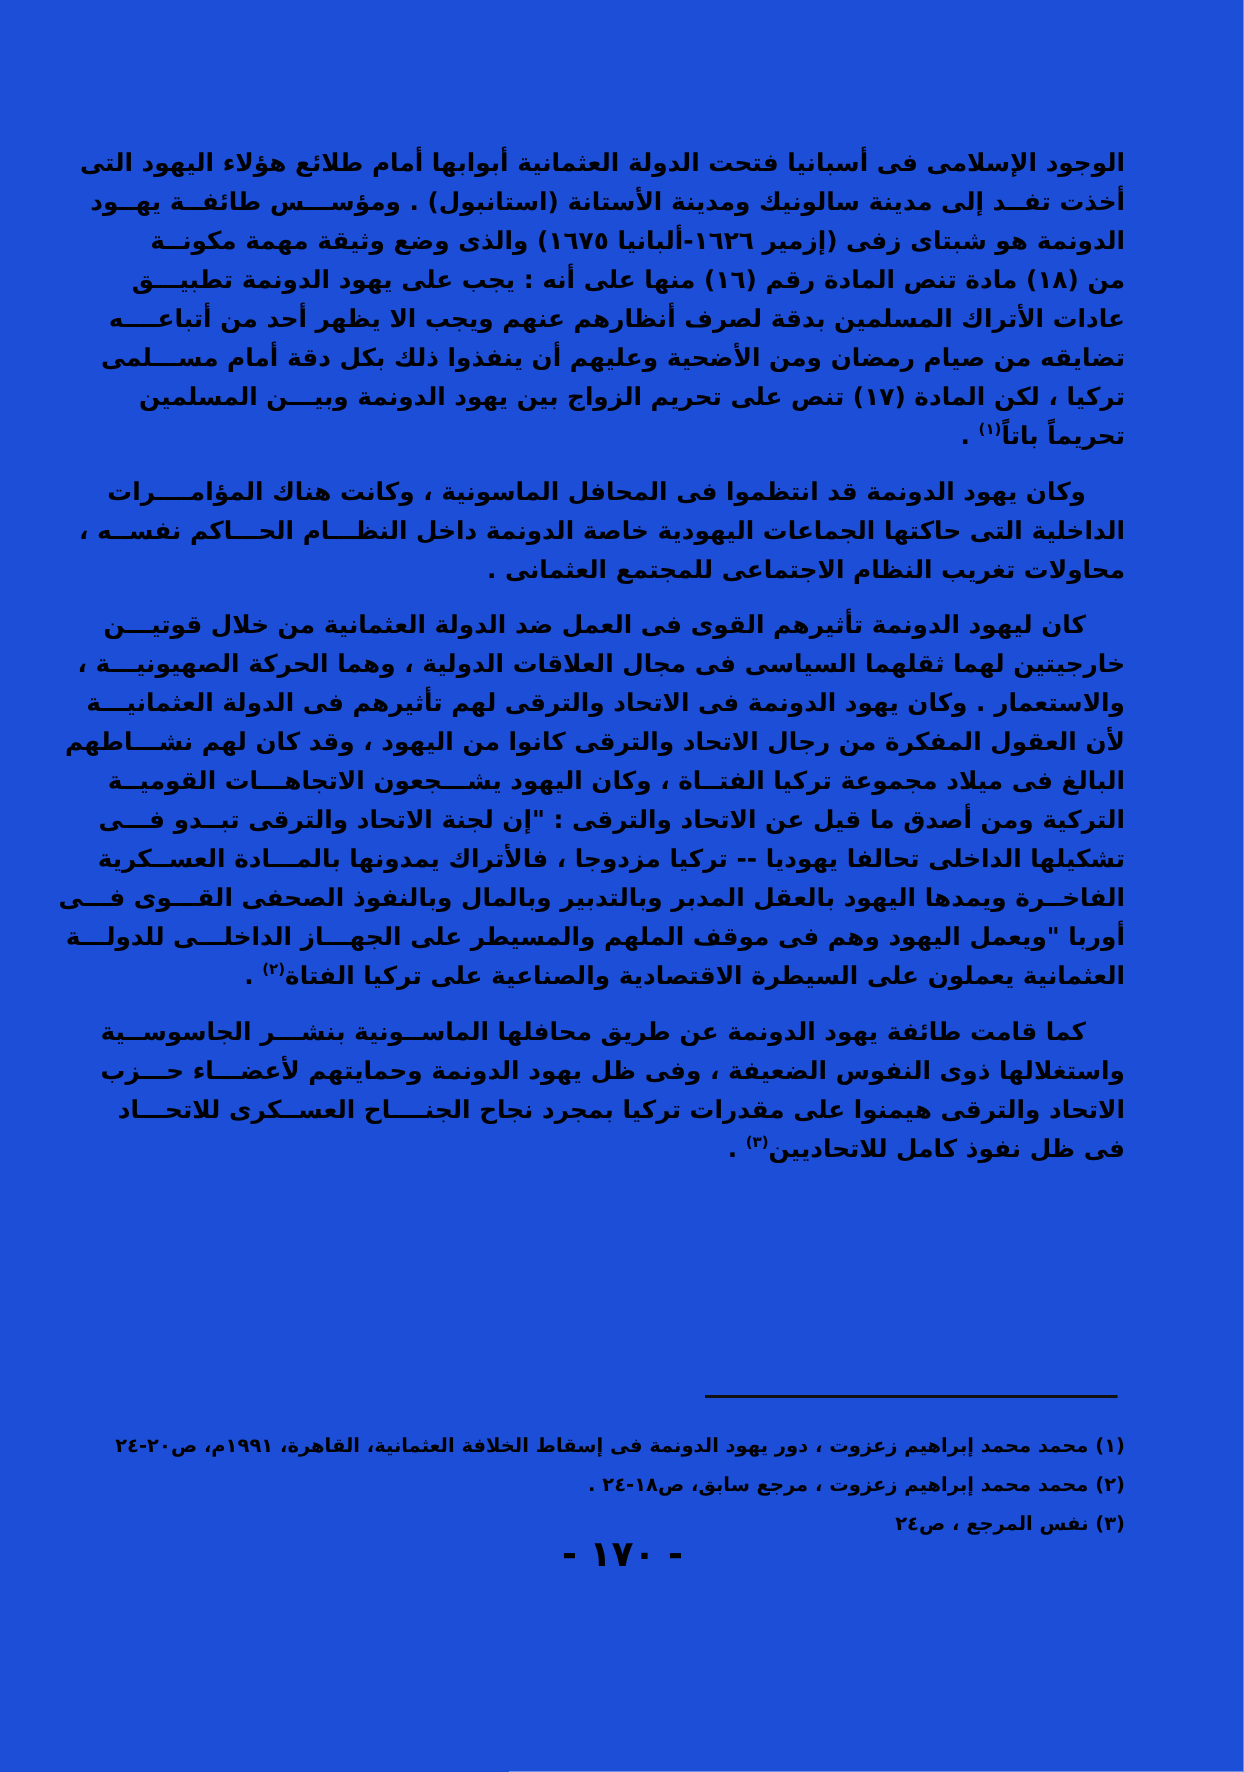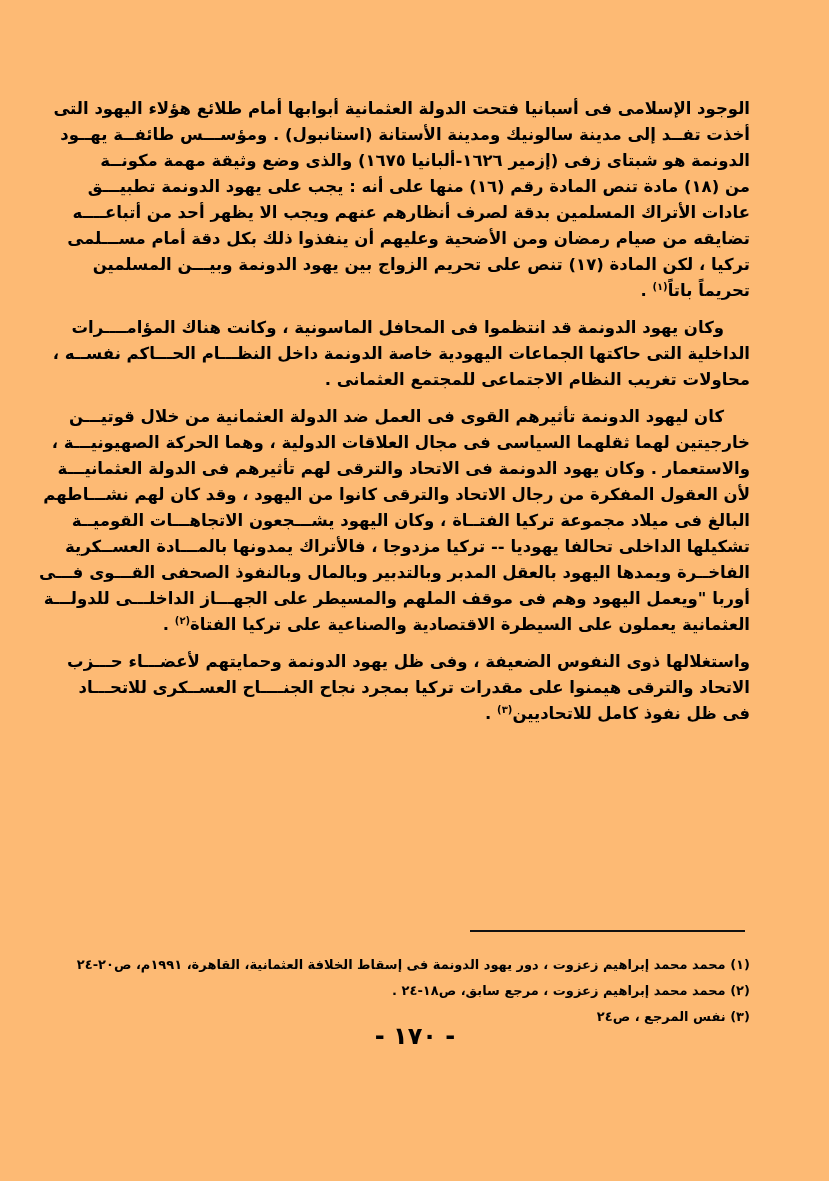--- a/index.html
+++ b/index.html
@@ -1,19 +1,19 @@
 <!DOCTYPE html>
 <html><head>
 <meta charset="utf-8">
 <style>
   html, body { margin: 0; padding: 0; background: #ffffff; }
   body { width: 829px; height: 1181px; position: relative; overflow: hidden; }
   .page {
     position: absolute; left: 0; top: 0; width: 829px; height: 1181px;
-    background: #fdba74; color: #000;
+    background: #1d4ed8; color: #000;
     font-family: "DejaVu Sans", sans-serif;
   }
   .body-text {
     position: absolute; left: 103px; width: 647px; top: 96px;
     direction: rtl; text-align: justify; text-align-last: right;
   }
   .line {
     display: block; height: 26px; line-height: 26px;
     font-size: 16.5px; font-weight: bold; white-space: nowrap;
     text-align: justify; text-align-last: justify;
@@ -60,27 +60,29 @@
         <span class="line">الداخلية التى حاكتها الجماعات اليهودية خاصة الدونمة داخل النظـــام الحـــاكم نفســه ،</span>
         <span class="line last">محاولات تغريب النظام الاجتماعى للمجتمع العثمانى .</span>
       </div>
       <div class="para-gap"></div>
       <div>
         <span class="line indent">كان ليهود الدونمة تأثيرهم القوى فى العمل ضد الدولة العثمانية من خلال قوتيـــن</span>
         <span class="line">خارجيتين لهما ثقلهما السياسى فى مجال العلاقات الدولية ، وهما الحركة الصهيونيـــة ،</span>
         <span class="line">والاستعمار . وكان يهود الدونمة فى الاتحاد والترقى لهم تأثيرهم فى الدولة العثمانيـــة</span>
         <span class="line">لأن العقول المفكرة من رجال الاتحاد والترقى كانوا من اليهود ، وقد كان لهم نشـــاطهم</span>
         <span class="line">البالغ فى ميلاد مجموعة تركيا الفتــاة ، وكان اليهود يشـــجعون الاتجاهـــات القوميــة</span>
+        <span class="line">التركية ومن أصدق ما قيل عن الاتحاد والترقى : "إن لجنة الاتحاد والترقى تبــدو فـــى</span>
         <span class="line">تشكيلها الداخلى تحالفا يهوديا -- تركيا مزدوجا ، فالأتراك يمدونها بالمـــادة العســكرية</span>
         <span class="line">الفاخــرة ويمدها اليهود بالعقل المدبر وبالتدبير وبالمال وبالنفوذ الصحفى القـــوى فـــى</span>
         <span class="line">أوربا "ويعمل اليهود وهم فى موقف الملهم والمسيطر على الجهـــاز الداخلـــى للدولـــة</span>
         <span class="line last">العثمانية يعملون على السيطرة الاقتصادية والصناعية على تركيا الفتاة<sup class="fn">(٢)</sup><span> .</span></span>
       </div>
       <div class="para-gap"></div>
       <div>
+        <span class="line indent">كما قامت طائفة يهود الدونمة عن طريق محافلها الماســونية بنشـــر الجاسوســية</span>
         <span class="line">واستغلالها ذوى النفوس الضعيفة ، وفى ظل يهود الدونمة وحمايتهم لأعضـــاء حـــزب</span>
         <span class="line">الاتحاد والترقى هيمنوا على مقدرات تركيا بمجرد نجاح الجنــــاح العســكرى للاتحـــاد</span>
         <span class="line last">فى ظل نفوذ كامل للاتحاديين<sup class="fn">(٣)</sup><span> .</span></span>
       </div>
     </div>
   <div class="divider"></div>
   <div class="footnotes" id="footnotes">
       <span class="fnline">(١) محمد محمد إبراهيم زعزوت ، دور يهود الدونمة فى إسقاط الخلافة العثمانية، القاهرة، ١٩٩١م، ص٢٠-٢٤</span>
       <span class="fnline">(٢) محمد محمد إبراهيم زعزوت ، مرجع سابق، ص١٨-٢٤ .</span>
       <span class="fnline">(٣) نفس المرجع ، ص٢٤</span>

